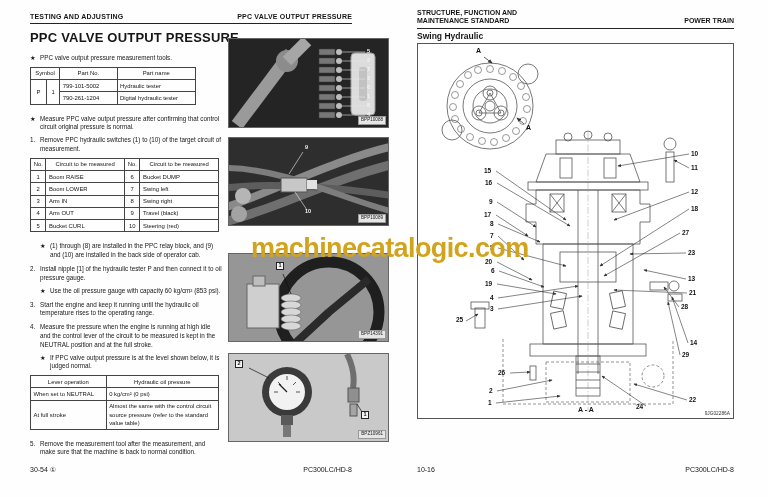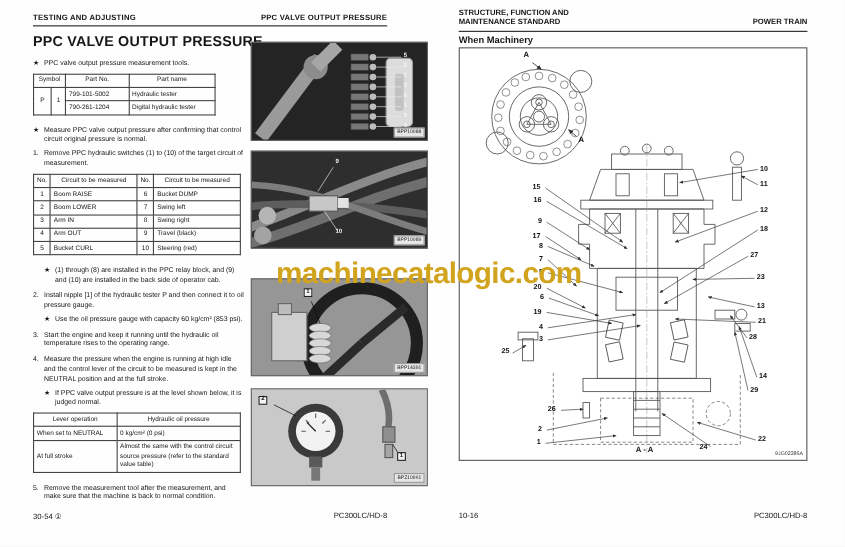--- a/index.html
+++ b/index.html
@@ -316,21 +316,21 @@
   </div>
 
   <div class="hdrR">
     <span>
       <span style="display:block">STRUCTURE, FUNCTION AND</span>
       <span style="display:block">MAINTENANCE STANDARD</span>
     </span>
     <span>POWER TRAIN</span>
   </div>
 
-  <div class="titleR">When Machinery</div>
+  <div class="titleR">Swing Hydraulic</div>
 
   <div class="figure">
     <svg width="315" height="374">
       <defs>
         <marker id="ah" markerWidth="6" markerHeight="5" refX="5" refY="2.5" orient="auto">
           <path d="M0,0 L6,2.5 L0,5 Z" fill="#333"></path>
         </marker>
       </defs>
 
       <g class="draw">

